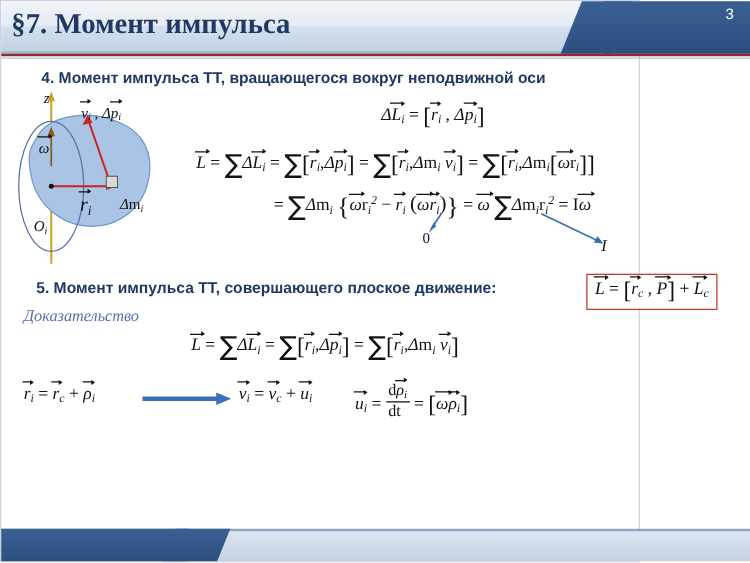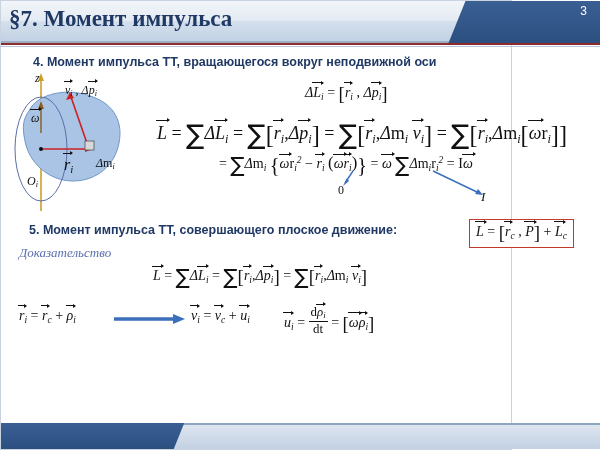--- a/index.html
+++ b/index.html
@@ -94,26 +94,26 @@
     content:"";position:absolute;left:-1px;right:-2px;top:-0.18em;height:1px;background:#111;
   }
   .vec:before{
     content:"";position:absolute;right:-3px;top:-0.30em;
     border-left:3px solid #111;border-top:2px solid transparent;border-bottom:2px solid transparent;
   }
   .sum{font-style:normal;font-size:1.5em;vertical-align:-.18em;font-family:"DejaVu Sans", sans-serif;}
   .brk{font-style:normal;font-size:1.35em;vertical-align:-.16em;}
   .brc{font-style:normal;font-size:1.45em;vertical-align:-.2em;}
   .paren{font-style:normal;font-size:1.2em;}
-  .frac{display:inline-block;text-align:center;vertical-align:-.45em;font-size:.92em;font-family:Liberation Serif, serif;}
+  .frac{display:inline-block;vertical-align:-.45em;font-size:.92em;font-family:Liberation Serif, serif;}
   .frac .num{display:block;border-bottom:1px solid #111;padding:0 2px;line-height:1.05;}
   .frac .den{display:block;padding:0 2px;line-height:1.1;}
   
   #eq1{left:304px;top:82px;font-size:14px;}
-  #eq2{left:156px;top:118px;font-size:18px;}
+  #eq2{left:156px;top:118px;font-size:14px;}
   #eq3{left:218px;top:152px;font-size:14px;}
   #eq-zero{left:337px;top:182px;font-size:12px;font-style:normal;}
   #eq-L{left:480px;top:188px;font-size:13px;}
   #eq4{left:152px;top:264px;font-size:14px;}
   #eq5{left:18px;top:307px;font-size:14px;}
   #eq6{left:190px;top:307px;font-size:14px;}
   #eq7{left:283px;top:305px;font-size:14px;}
   
   .boxed{
     position:absolute;border:1px solid #c0392b;padding:2px 6px 3px 6px;

